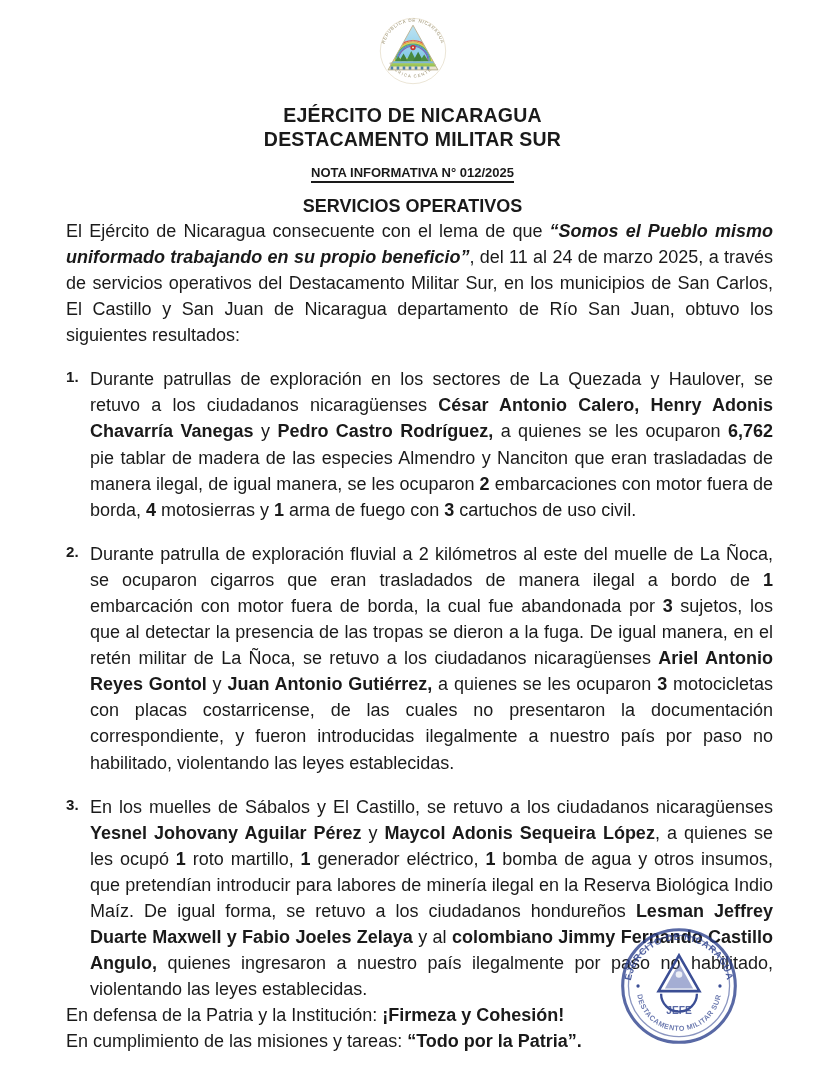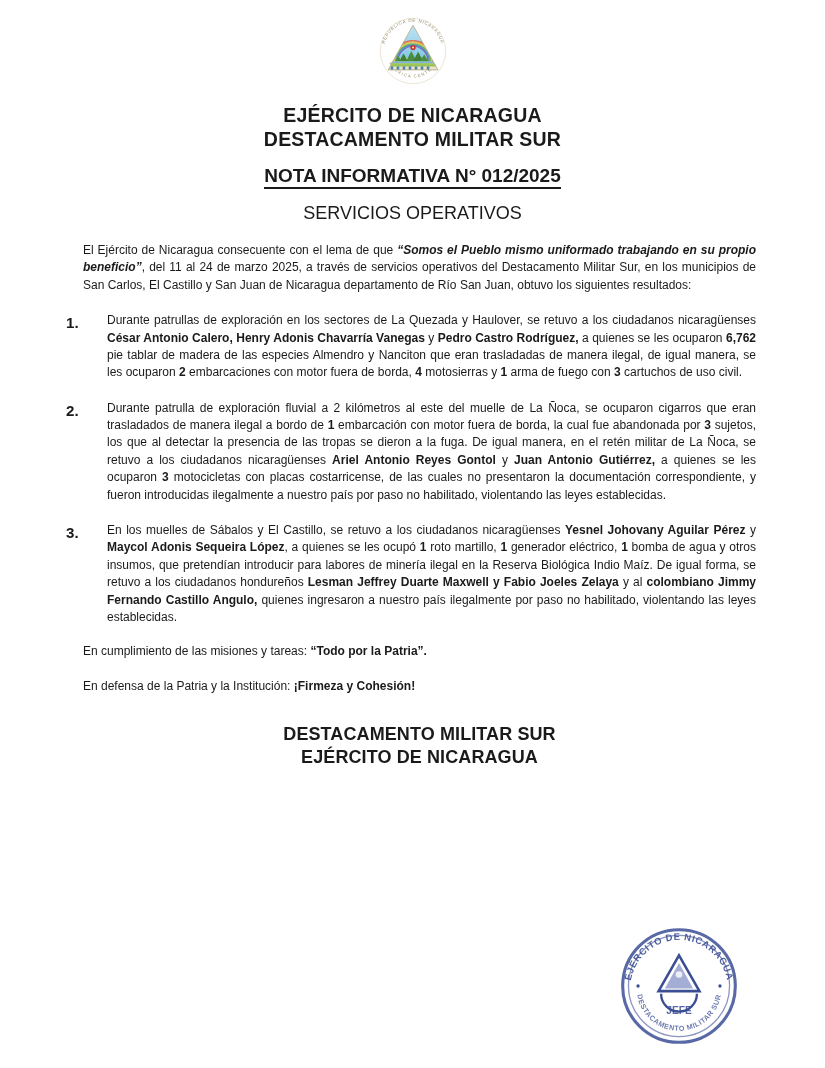--- a/index.html
+++ b/index.html
@@ -43,45 +43,45 @@
     text-align: center;
     margin-top: 10px;
   }
   .hdr-line {
     font-size: 19.5px;
     font-weight: bold;
     letter-spacing: 0.2px;
     line-height: 1.22;
   }
   .nota {
-    font-size: 19px;
+    font-size: 13px;
     font-weight: bold;
     margin-top: 13px;
     line-height: 1.2;
   }
   .nota span {
     border-bottom: 2px solid #1a1a1a;
     padding-bottom: 1px;
   }
   .servicios {
     font-size: 18px;
-    font-weight: normal;
+    font-weight: bold;
     margin-top: 16px;
     line-height: 1.2;
   }
 
   
   .body-wrap {
     margin: 0 52px 0 66px;
   }
   p.para {
-    font-size: 12px;
+    font-size: 18px;
     line-height: 1.45;
     text-align: justify;
-    margin: 17px;
+    margin: 0;
   }
   .intro { margin-top: 20px; }
 
   ol.items {
     list-style: none;
     margin: 0;
     padding: 0;
   }
   ol.items > li {
     position: relative;
@@ -224,25 +224,25 @@
         <p class="para"><span>Durante patrulla de exploración fluvial a 2 kilómetros al este del muelle de La Ñoca, se ocuparon cigarros que eran trasladados de manera ilegal a bordo de </span><b>1</b><span> embarcación con motor fuera de borda, la cual fue abandonada por </span><b>3</b><span> sujetos, los que al detectar la presencia de las tropas se dieron a la fuga. De igual manera, en el retén militar de La Ñoca, se retuvo a los ciudadanos nicaragüenses </span><b>Ariel Antonio Reyes Gontol</b><span> y </span><b>Juan Antonio Gutiérrez,</b><span> a quienes se les ocuparon </span><b>3</b><span> motocicletas con placas costarricense, de las cuales no presentaron la documentación correspondiente, y fueron introducidas ilegalmente a nuestro país por paso no habilitado, violentando las leyes establecidas.</span></p>
       </li>
       <li>
         <span class="num">3.</span>
         <p class="para"><span>En los muelles de Sábalos y El Castillo, se retuvo a los ciudadanos nicaragüenses </span><b>Yesnel Johovany Aguilar Pérez</b><span> y </span><b>Maycol Adonis Sequeira López</b><span>, a quienes se les ocupó </span><b>1</b><span> roto martillo, </span><b>1</b><span> generador eléctrico, </span><b>1</b><span> bomba de agua y otros insumos, que pretendían introducir para labores de minería ilegal en la Reserva Biológica Indio Maíz. De igual forma, se retuvo a los ciudadanos hondureños </span><b>Lesman Jeffrey Duarte Maxwell y Fabio Joeles Zelaya</b><span> y al </span><b>colombiano Jimmy Fernando Castillo Angulo,</b><span> quienes ingresaron a nuestro país ilegalmente por paso no habilitado, violentando las leyes establecidas.</span></p>
       </li>
     </ol>
 
 
     <p class="para closing-tight">
+      <span>En defensa de la Patria y la Institución: </span><b>¡Firmeza y Cohesión!</b>
+    </p>
+
+    <p class="para closing-tight">
       <span>En cumplimiento de las misiones y tareas: </span><b>“Todo por la Patria”.</b>
-    </p>
-
-    <p class="para closing-tight">
-      <span>En defensa de la Patria y la Institución: </span><b>¡Firmeza y Cohesión!</b>
     </p>
 
 
     <div class="sig">
       <div>DESTACAMENTO MILITAR SUR</div>
       <div>EJÉRCITO DE NICARAGUA</div>
     </div>
   </div>
 
   <div class="stamp">

